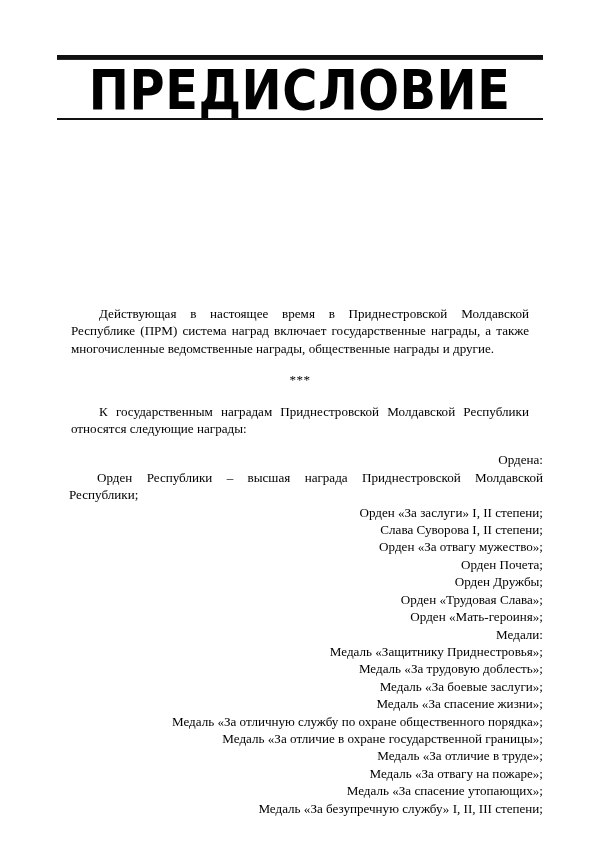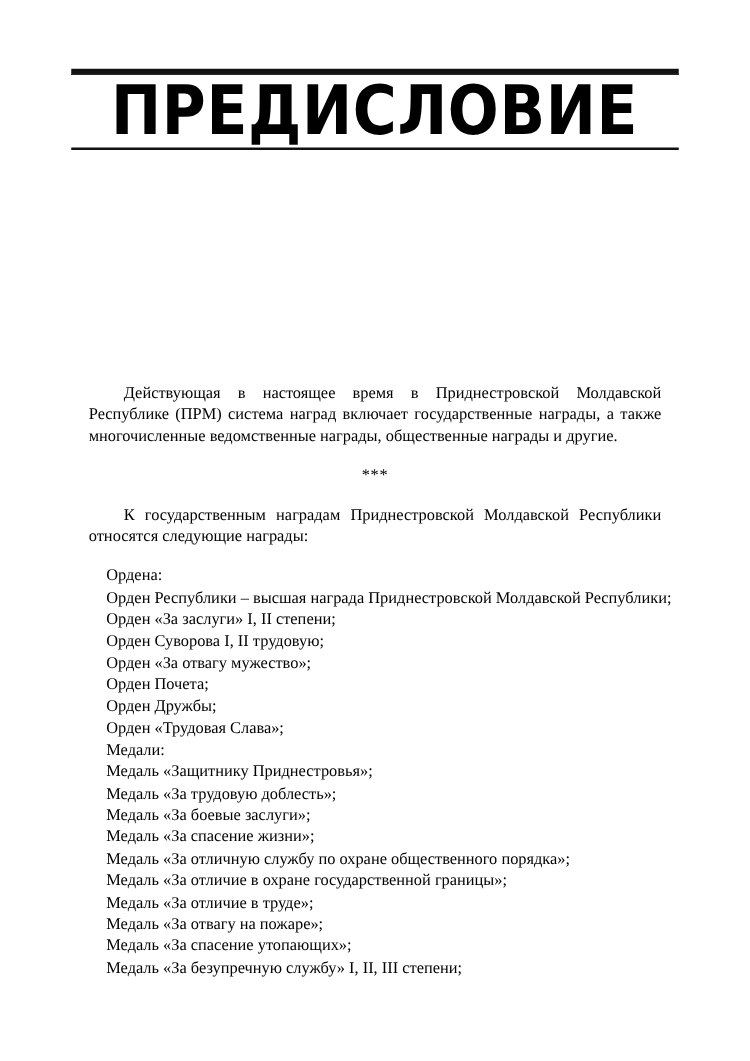--- a/index.html
+++ b/index.html
@@ -88,27 +88,28 @@
   .stars {
     margin: 0;
     text-align: center;
     letter-spacing: 0.5px;
     line-height: 17.4px;
   }
 
   .list-line {
     margin: 0;
     text-indent: 28px;
-    text-align: left;
+    text-align: right;
     white-space: nowrap;
   }
 
   .list-line.wrap {
     white-space: normal;
     text-align: justify;
+    margin-left: 12px;
   }
 </style>
 </head>
 <body>
 
 <div class="page">
 
   <div class="title-block">
     <div class="rule-top"></div>
     <div class="title-inner">
@@ -121,25 +122,26 @@
 
     <p class="para last-of-block">Действующая в настоящее время в Приднестровской Молдавской Республике (ПРМ) система наград включает государственные награды, а также многочисленные ведомственные награды, общественные награды и другие.</p>
 
     <div class="stars">***</div>
 
     <p class="para last-of-block">К государственным наградам Приднестровской Молдавской Республики относятся следующие награды:</p>
 
     <p class="list-line">Ордена:</p>
     <p class="list-line wrap">Орден Республики – высшая награда Приднестровской Молдавской Республики;</p>
     <p class="list-line">Орден «За заслуги» I, II степени;</p>
-    <p class="list-line">Орден Суворова I, II трудовую;</p>
+    <p class="list-line">Слава Суворова I, II степени;</p>
     <p class="list-line">Орден «За отвагу мужество»;</p>
     <p class="list-line">Орден Почета;</p>
     <p class="list-line">Орден Дружбы;</p>
     <p class="list-line">Орден «Трудовая Слава»;</p>
+    <p class="list-line">Орден «Мать-героиня»;</p>
     <p class="list-line">Медали:</p>
     <p class="list-line">Медаль «Защитнику Приднестровья»;</p>
     <p class="list-line">Медаль «За трудовую доблесть»;</p>
     <p class="list-line">Медаль «За боевые заслуги»;</p>
     <p class="list-line">Медаль «За спасение жизни»;</p>
     <p class="list-line">Медаль «За отличную службу по охране общественного порядка»;</p>
     <p class="list-line">Медаль «За отличие в охране государственной границы»;</p>
     <p class="list-line">Медаль «За отличие в труде»;</p>
     <p class="list-line">Медаль «За отвагу на пожаре»;</p>
     <p class="list-line">Медаль «За спасение утопающих»;</p>

